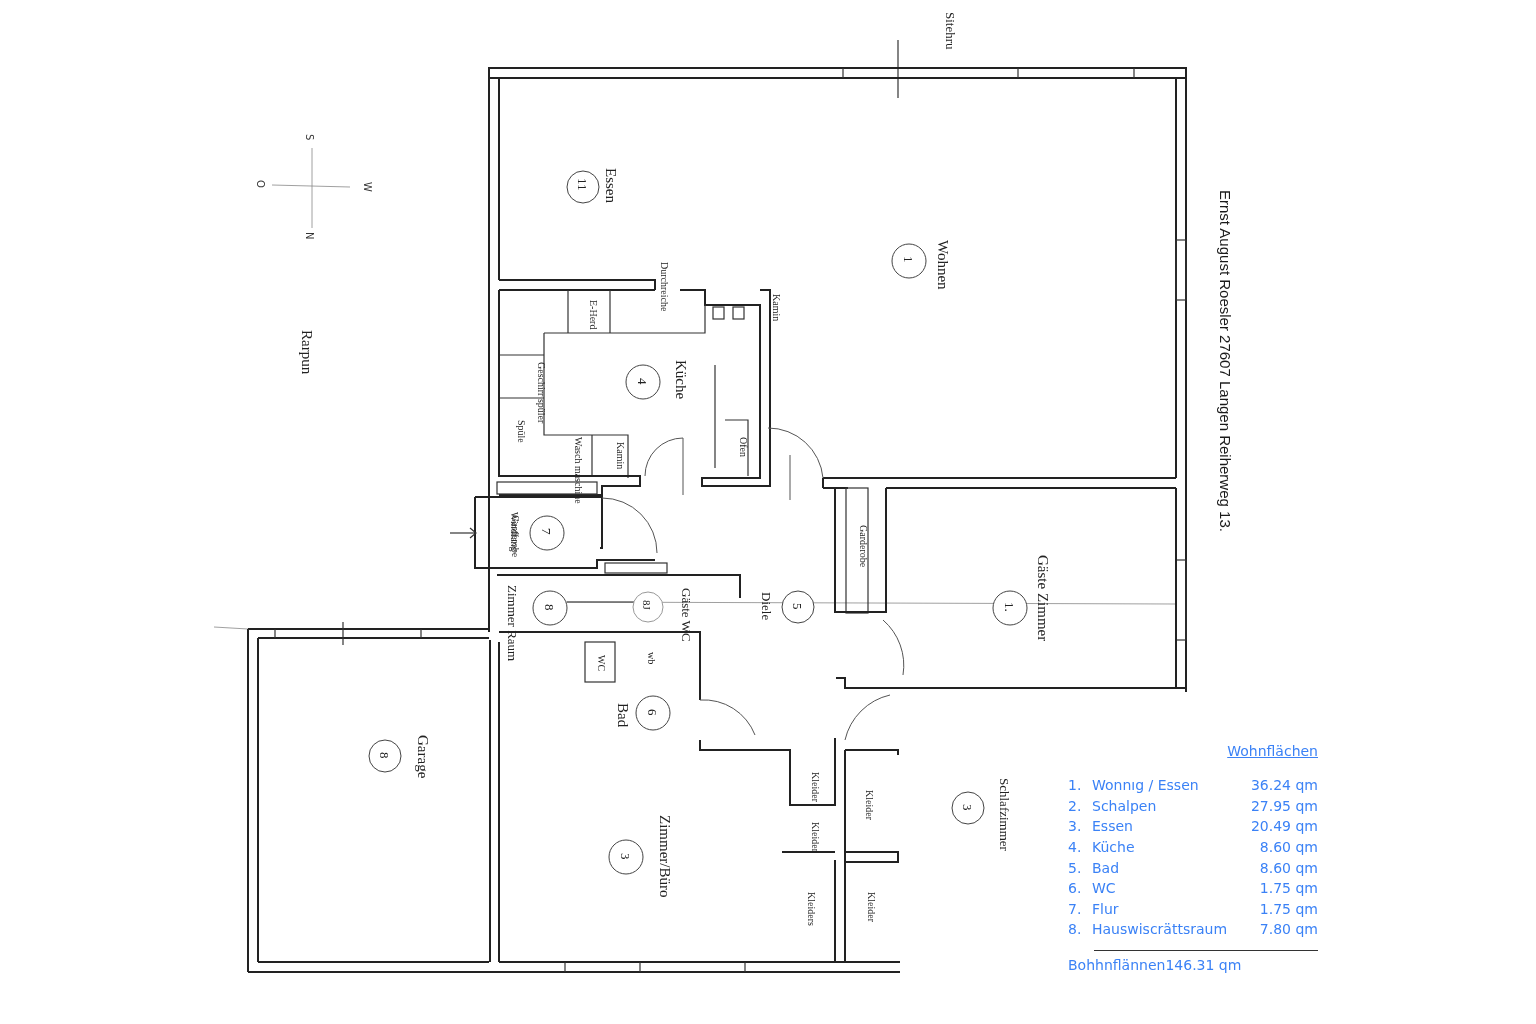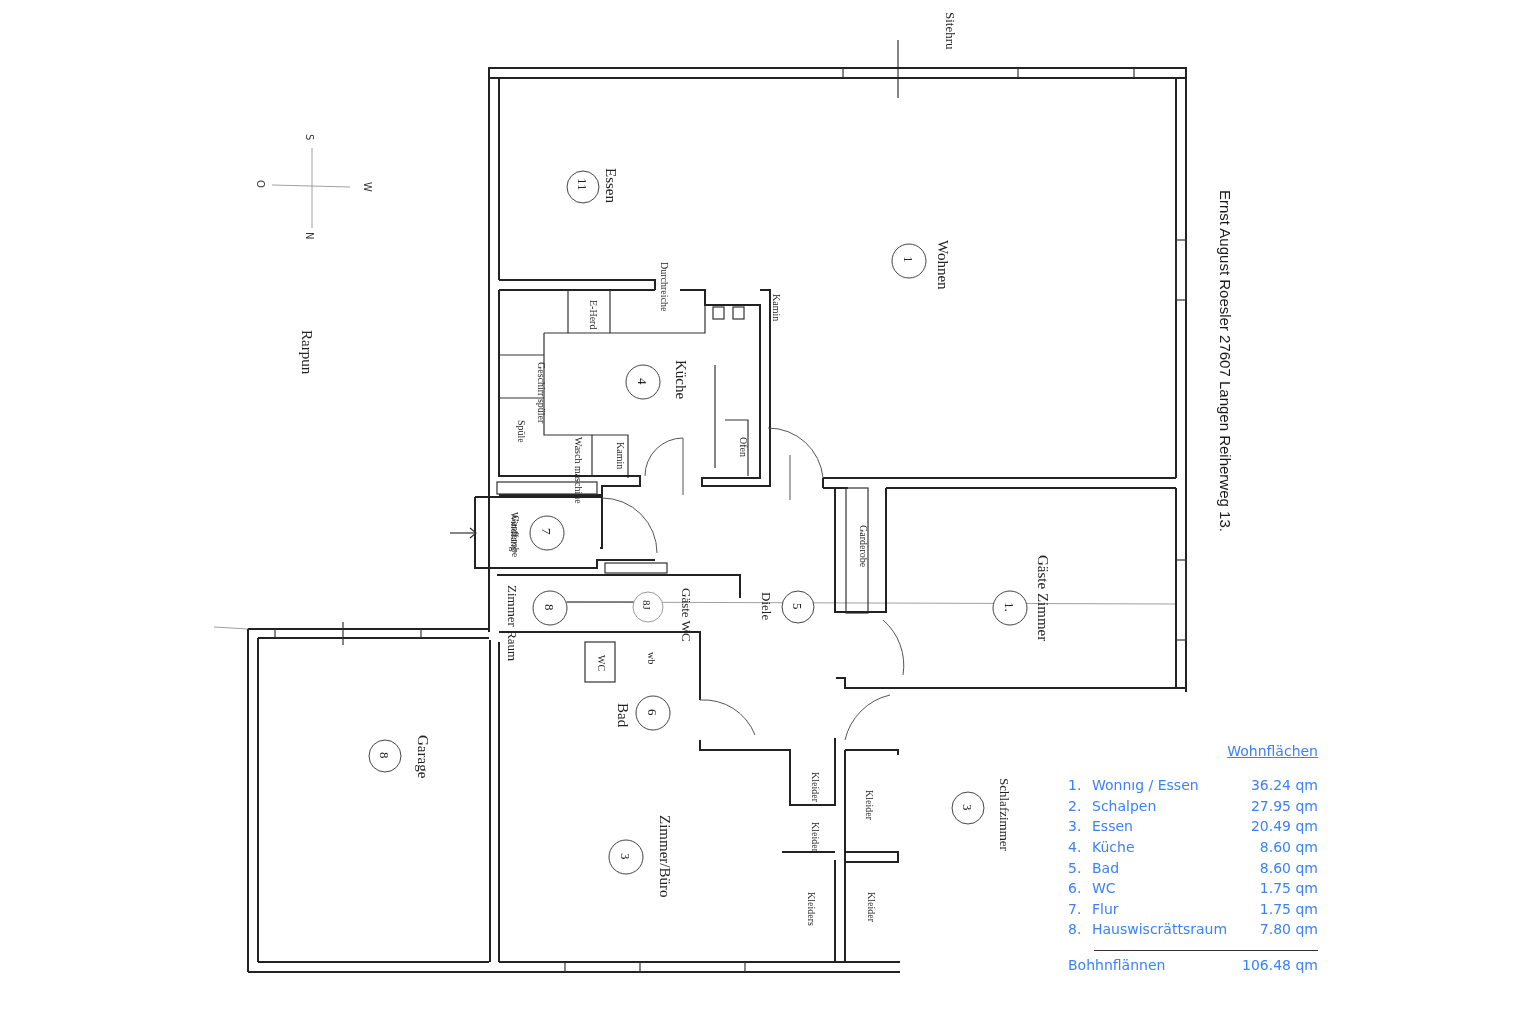--- a/index.html
+++ b/index.html
@@ -16,21 +16,21 @@
   .num { font-family: "Liberation Serif", serif; font-size: 13px; fill: #222; }
   .compass { font-family: "DejaVu Sans", sans-serif; font-size: 10px; fill: #333; }
   .legend { position: absolute; left: 1068px; top: 743px; width: 250px;
             font-family: "DejaVu Sans", sans-serif; font-size: 14px; color: #3b82f6; }
   .legend .title { text-align: right; text-decoration: underline; font-size: 14px; margin-bottom: 16px; }
   .legend .row { display: flex; height: 20.6px; align-items: center; white-space: nowrap; }
   .legend .idx { width: 24px; }
   .legend .name { flex: 1; }
   .legend .val { text-align: left; }
   .legend .rule { border-top: 1px solid #333; margin: 10px 0 6px 26px; }
-  .legend .total { display: flex; justify-content: space-between; }
+  .legend .total { display: flex; }
   .address { position: absolute; left: 1212px; top: 190px; width: 30px; height: 340px; }
   .address span { display: block; transform: rotate(90deg); transform-origin: 0 0;
                   position: absolute; left: 22px; top: 0; white-space: nowrap;
                   font-family: "Liberation Sans", sans-serif; font-size: 15px; }
 </style>
 </head>
 <body>
 
 <svg id="plan" width="1536" height="1024" viewBox="0 0 1536 1024">
 
@@ -266,15 +266,15 @@
     <span class="val">1.75 qm</span>
   </div>
   <div class="row">
     <span class="idx">8.</span>
     <span class="name">Hauswiscrättsraum</span>
     <span class="val">7.80 qm</span>
   </div>
   <div class="rule"></div>
   <div class="total">
     <span>Bohhnflännen</span>
-    <span>106.48 qm</span>
+    <span>146.31 qm</span>
   </div>
 </div>
 
 </body></html>

